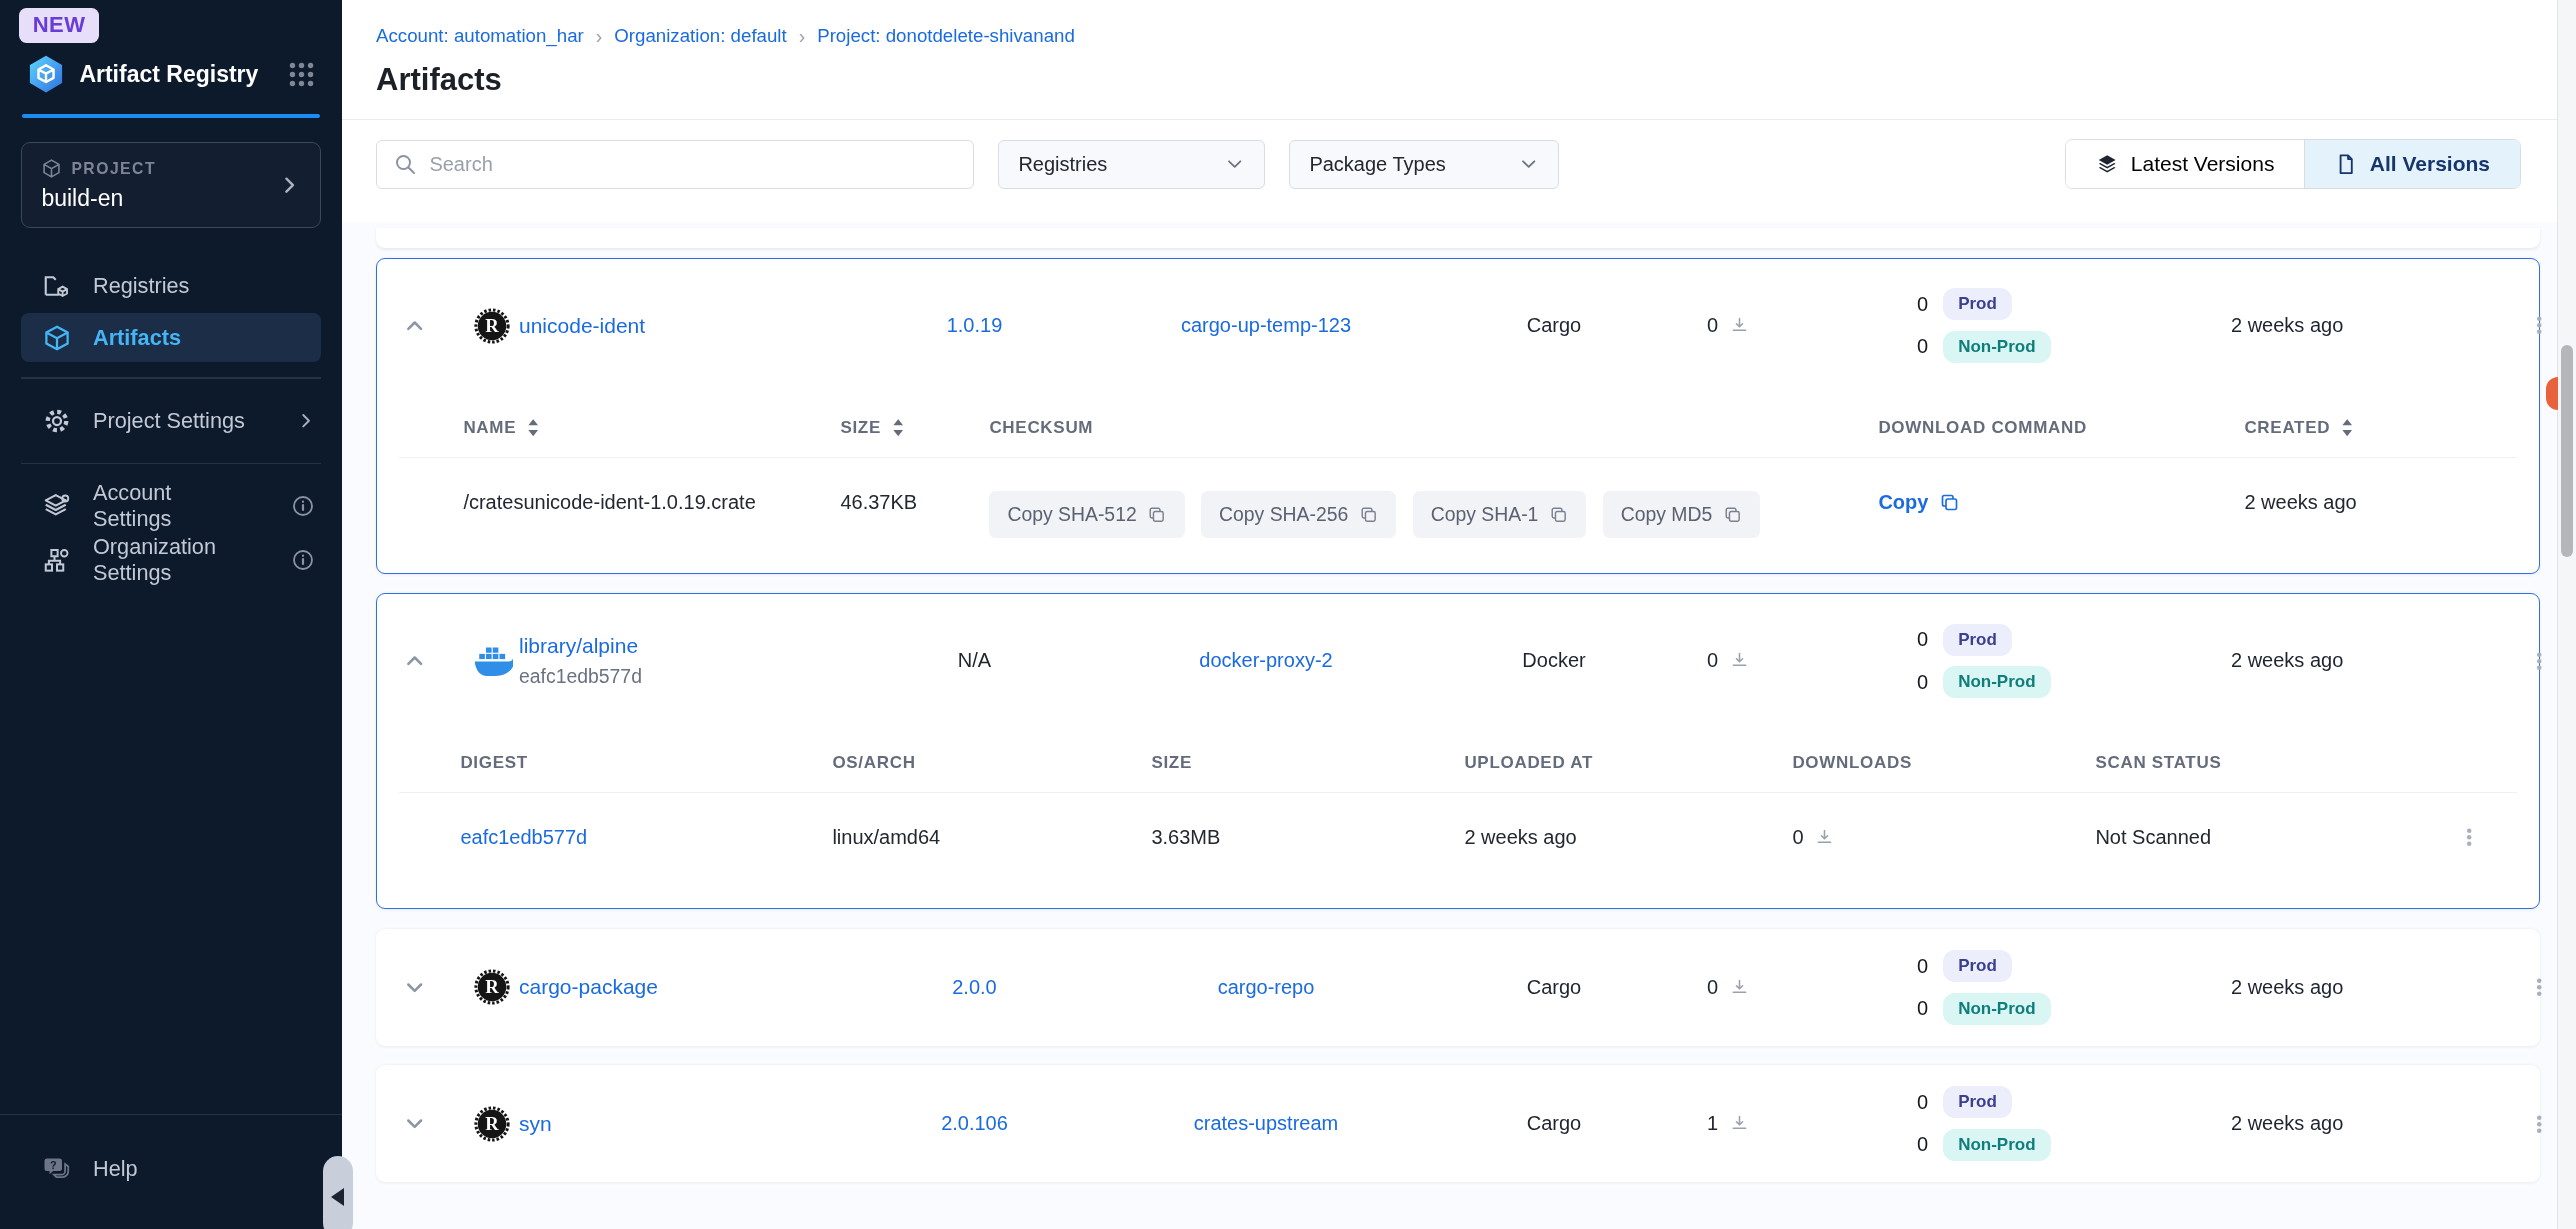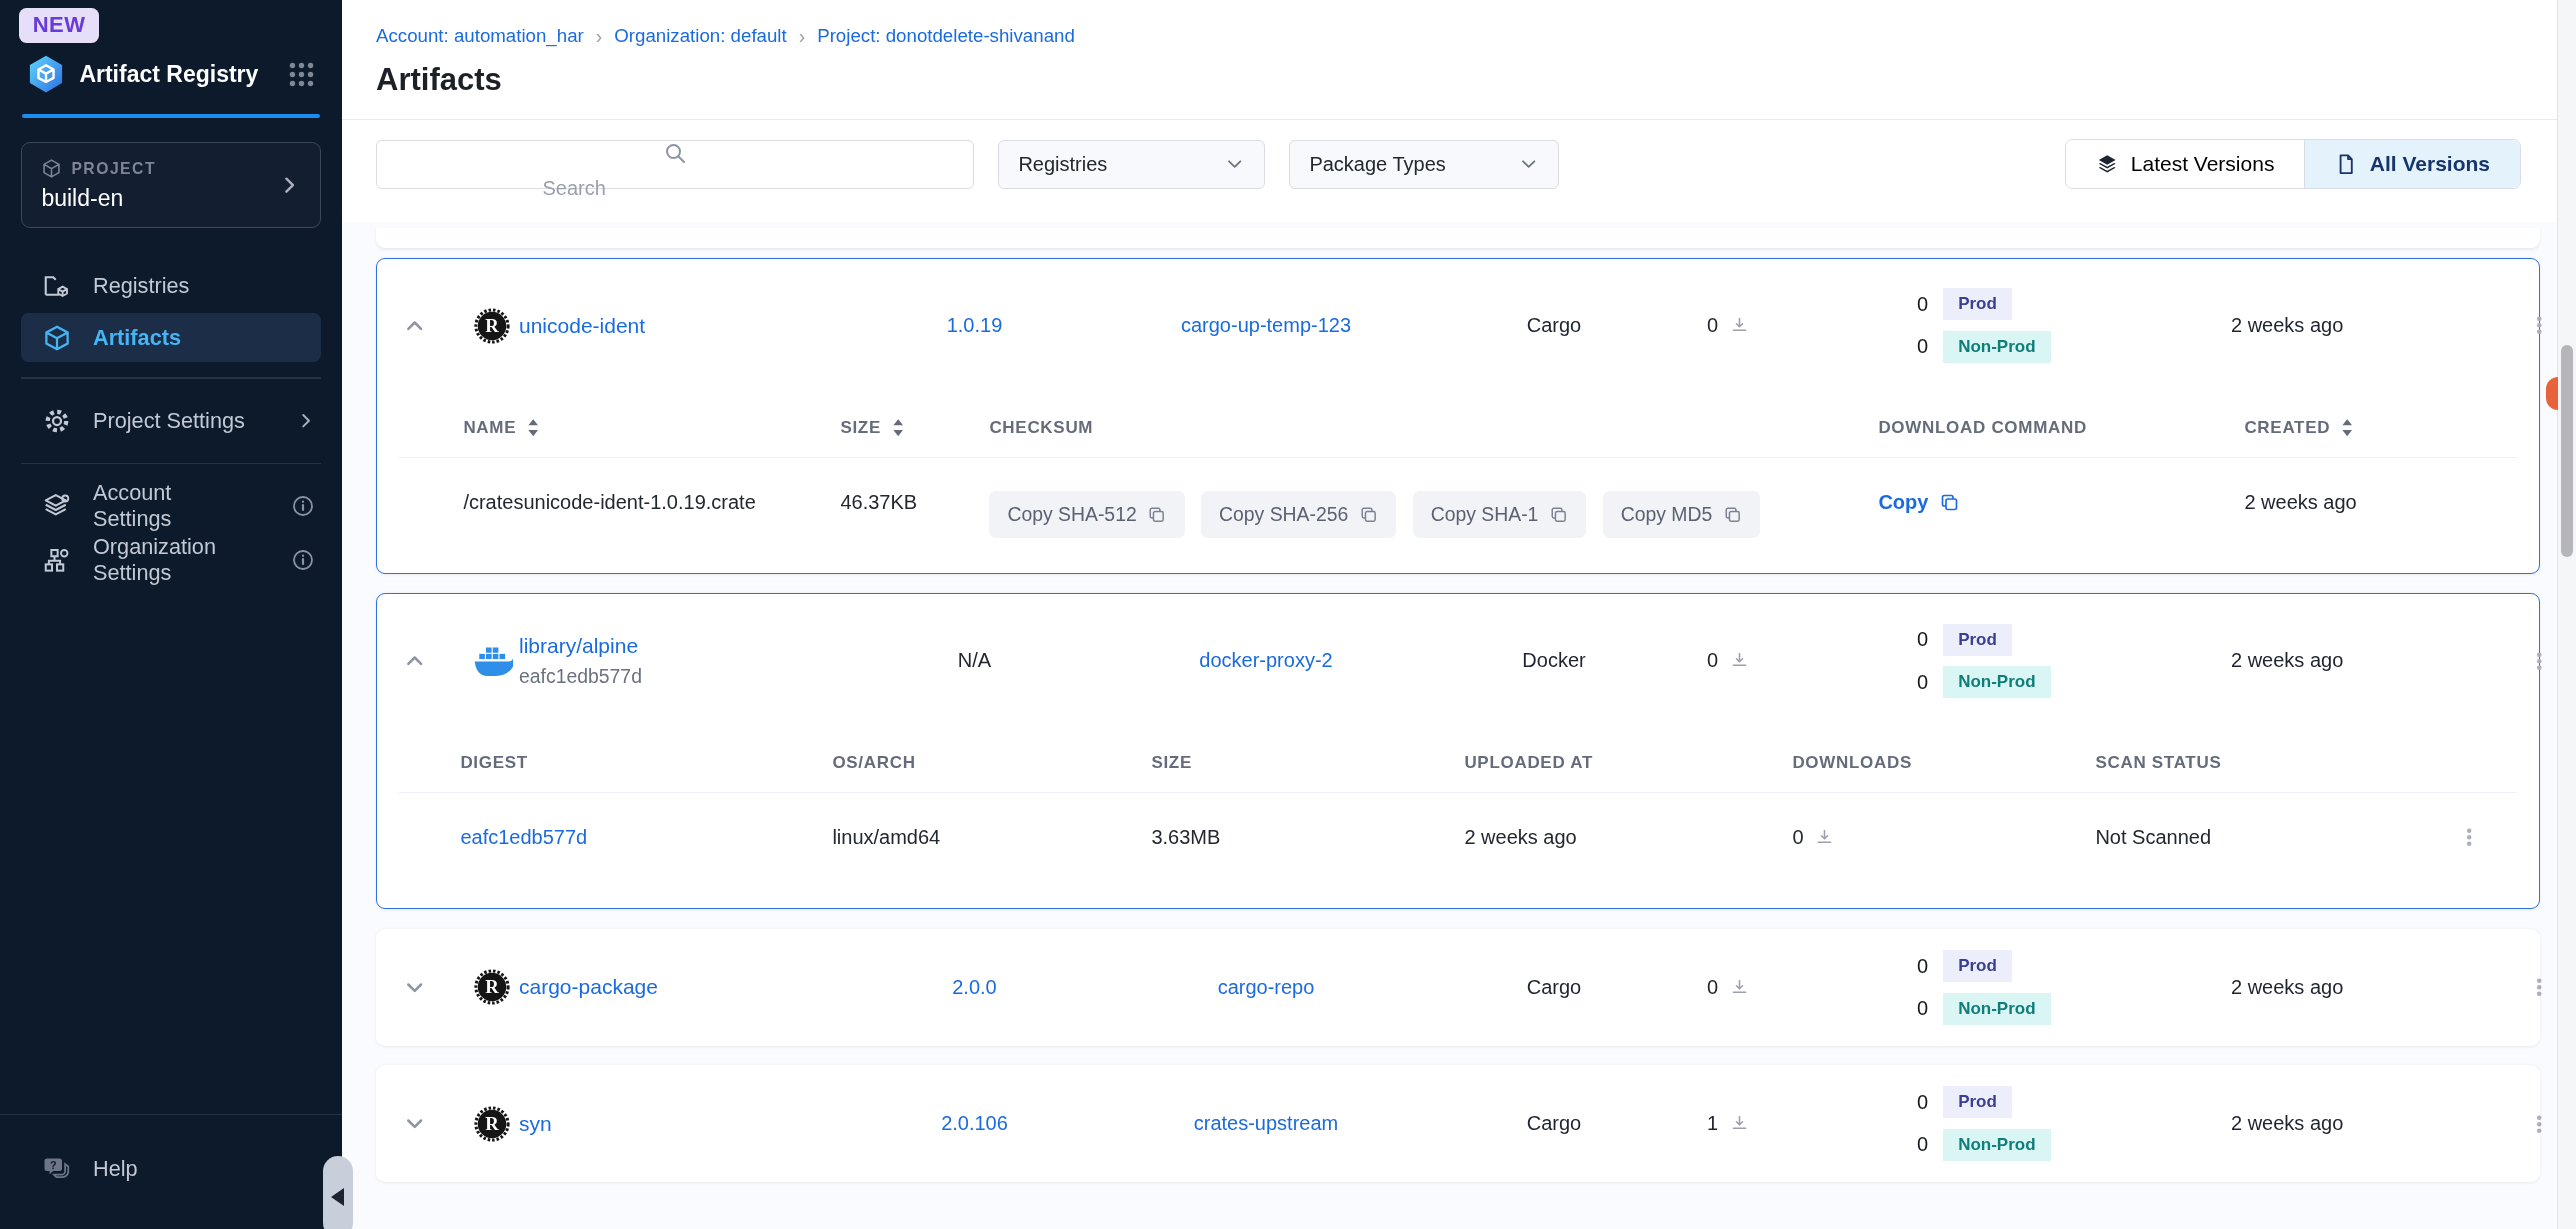--- a/index.html
+++ b/index.html
@@ -62,21 +62,21 @@
   .main { flex:1; min-width:0; display:flex; flex-direction:column; background:#fafbfe; }
   .page-header { background:#fff; padding:25.4px 55px 0 34px; border-bottom:1.5px solid #e8eaef; }
   .breadcrumb { display:flex; gap:12px; font-size:18.7px; }
   .breadcrumb a { color:#1b6be0; text-decoration:none; cursor:pointer; }
   .crumb-sep { color:#98a0ac; font-size:19.4px; }
   .page-title { font-size:31px; font-weight:bold; color:#1c2027; margin:13.4px 0 21px; }
 
   .toolbar { background:#fff; display:flex; align-items:center; padding:19.4px 55px 33px 34px; gap:24px; }
   .search-box {
     width:598px; height:49px; border:1.5px solid #d9dce3; border-radius:6px; background:#fff;
-    display:flex; align-items:center; padding:0 16.4px; gap:12px;flex-direction:column;
+    display:flex; align-items:center; padding:0 16.4px; gap:12px;
   }
   .search-box input {
     border:none; outline:none; flex:1; font-size:20px; color:#22262e; background:transparent;
     font-family:"Liberation Sans", sans-serif;
   }
   .search-box input::placeholder { color:#9aa0ab; }
   .select {
     height:49px; border:1.5px solid #d9dce3; border-radius:6px; background:#f7f9fc;
     display:flex; align-items:center; padding:0 19.4px; gap:15px; font-size:20px;
     color:#23272f; cursor:pointer;
@@ -113,21 +113,21 @@
   .pkg-icon { justify-self:start; margin-left:22.4px; }
   .name-cell { font-size:21px; }
   .link { color:#1b6be0; text-decoration:none; cursor:pointer; }
   .sub-digest { color:#6a7180; font-size:19.4px; margin-top:7.5px; }
   .version-cell { font-size:20px; text-align:center; }
   .registry-cell { font-size:20px; text-align:center; }
   .type-cell { font-size:20px; text-align:center; color:#1e2430; }
   .downloads-cell { font-size:20px; color:#1e2430; display:flex; align-items:center; gap:10.5px; padding-left:52px; }
   .deploy-cell { display:flex; flex-direction:column; gap:10.5px; padding-left:15px; }
   .deploy-line { display:flex; align-items:center; gap:15px; font-size:20px; color:#15181e; }
-  .badge { font-size:17px; font-weight:bold; padding:6px 15px; border-radius:0; }
+  .badge { font-size:17px; font-weight:bold; padding:6px 15px; border-radius:12px; }
   .badge.prod { background:#eceefb; color:#3b3f8f; }
   .badge.nonprod { background:#d9f6f4; color:#0f7e7a; }
   .date-cell { font-size:20px; color:#1e2430; padding-left:30px; }
   .kebab { justify-self:end; margin-right:30px; background:none; border:none; cursor:pointer; padding:6px; }
 
   .inner-table { padding:7.5px 22.4px 27px; }
   .files-grid { display:grid; grid-template-columns:441px 149px 889px 366px 1fr; align-items:center; }
   .docker-grid { display:grid; grid-template-columns:433px 319px 313px 328px 303px 1fr 90px; align-items:center; }
   .th-row { height:57px; }
   .th { font-size:17px; font-weight:bold; color:#646c7c; letter-spacing:0.7px; display:flex; align-items:center; gap:9px; }

